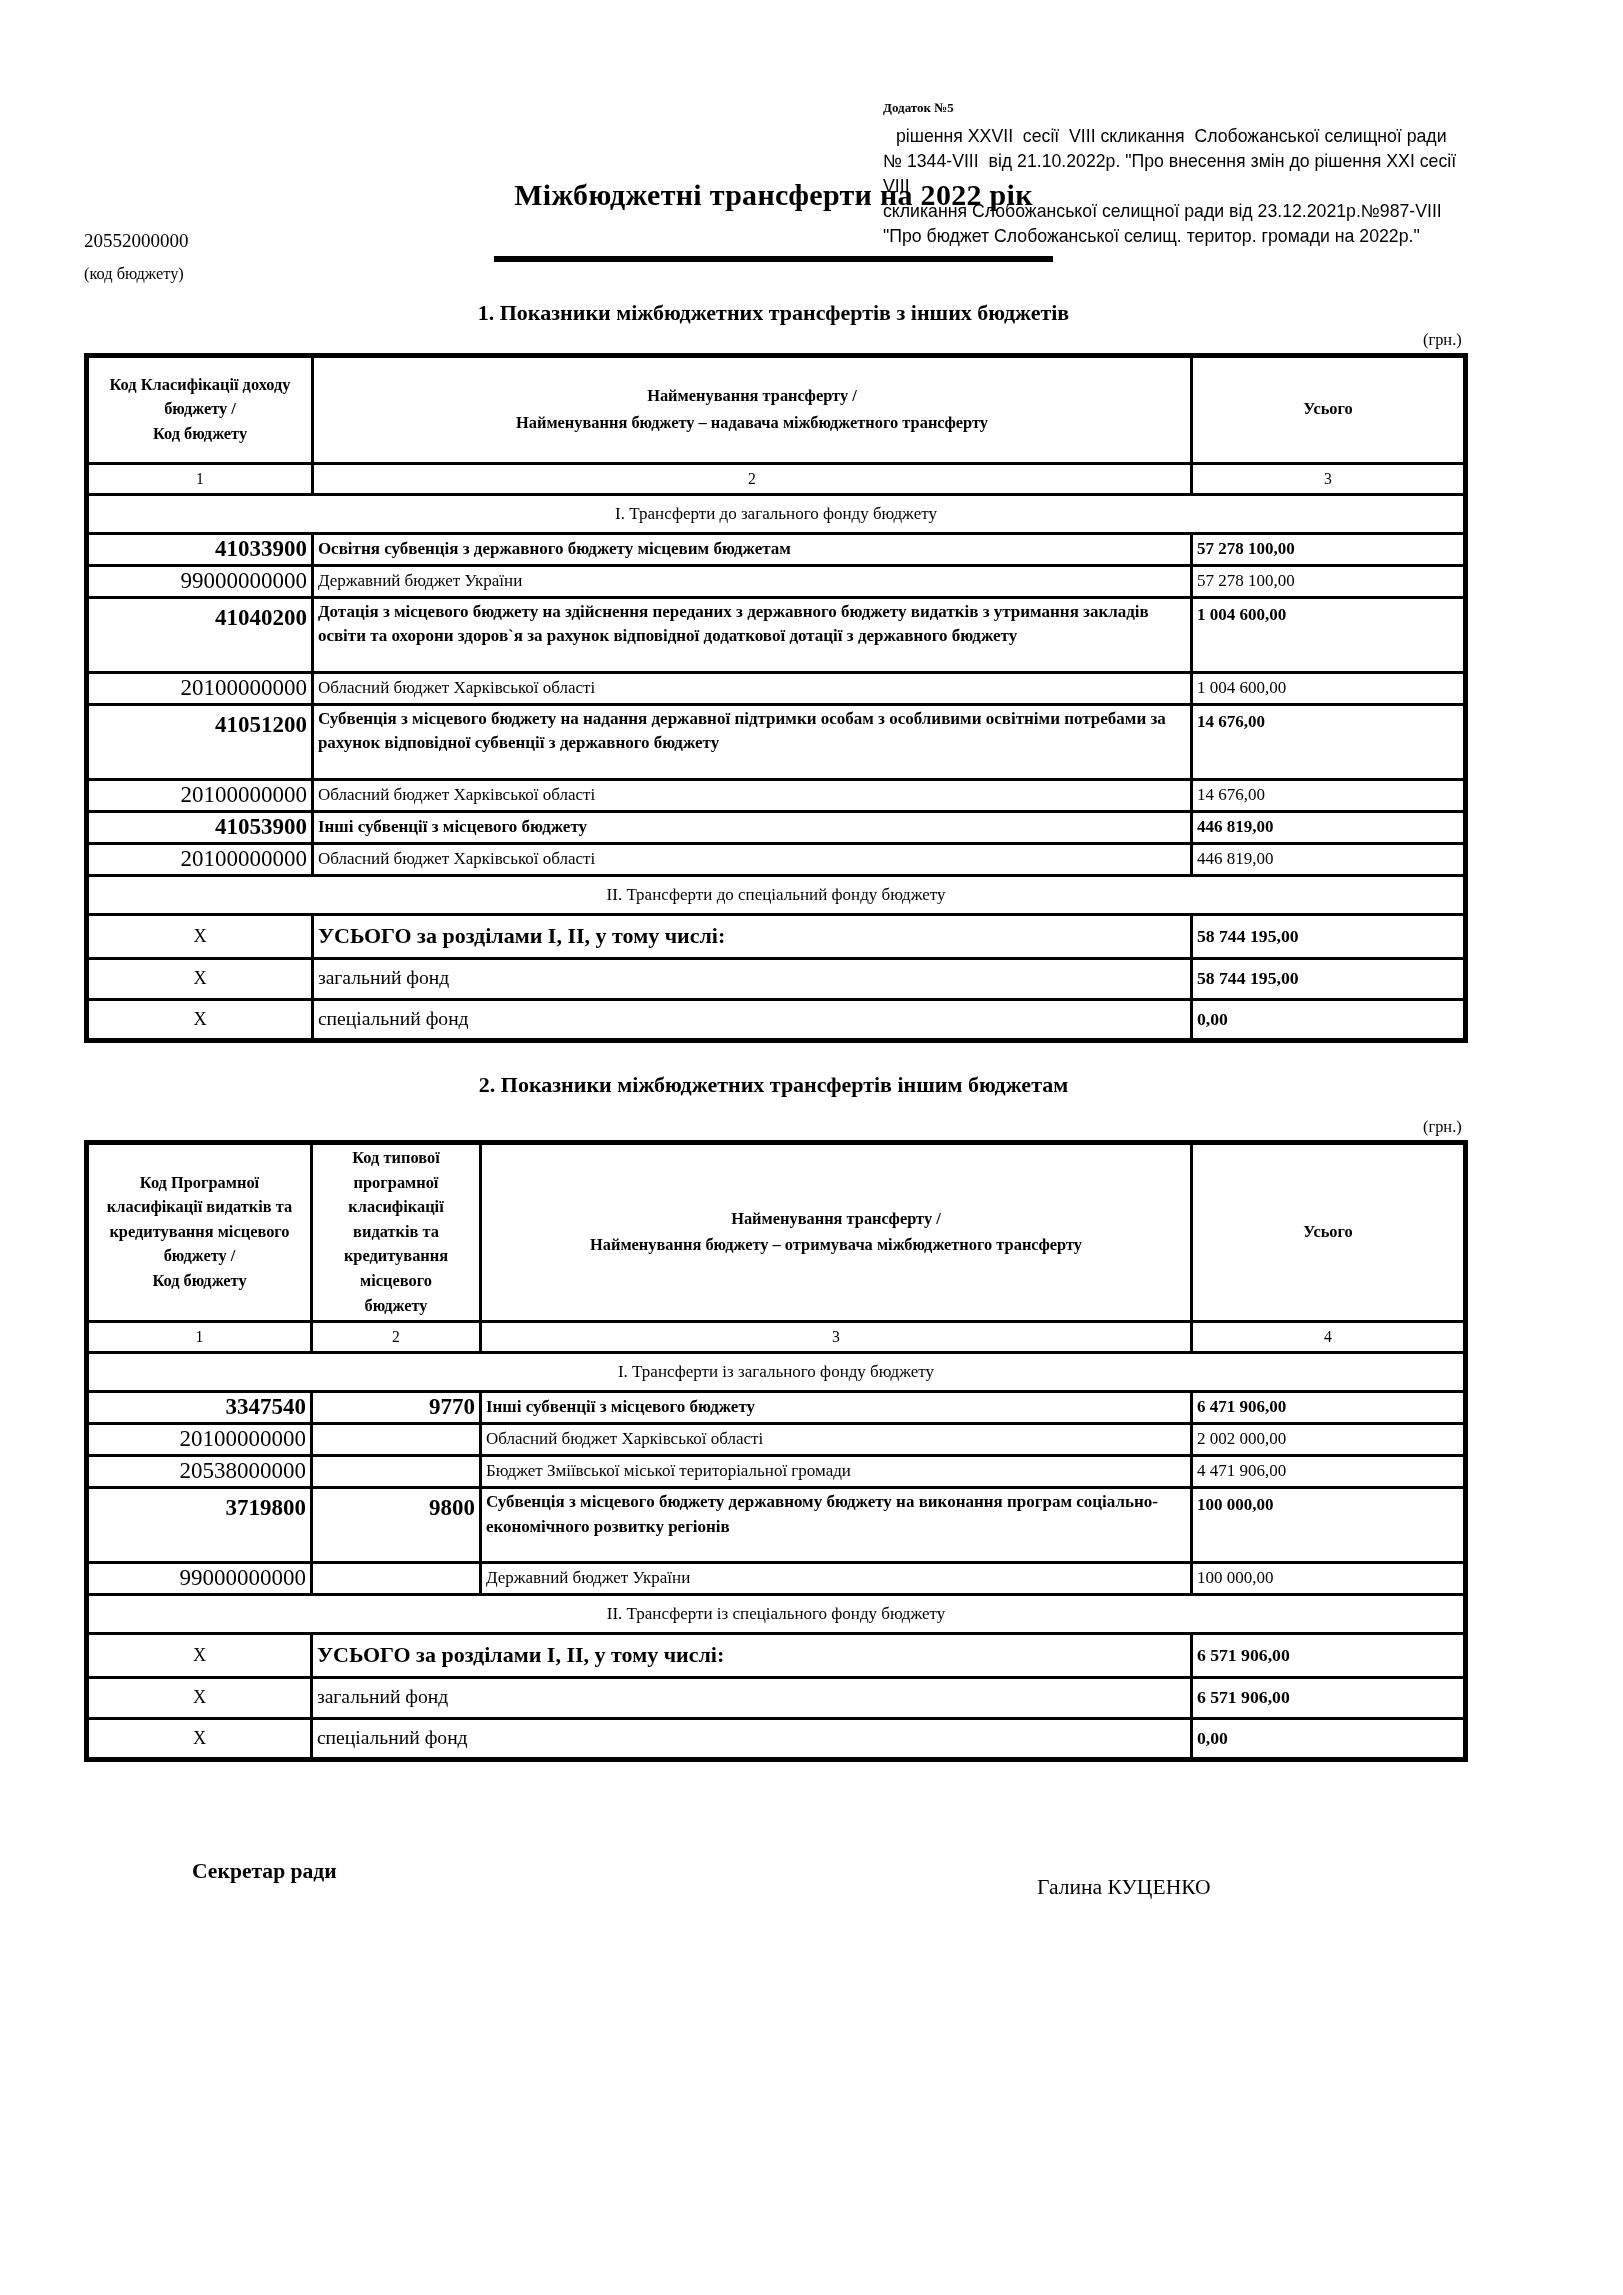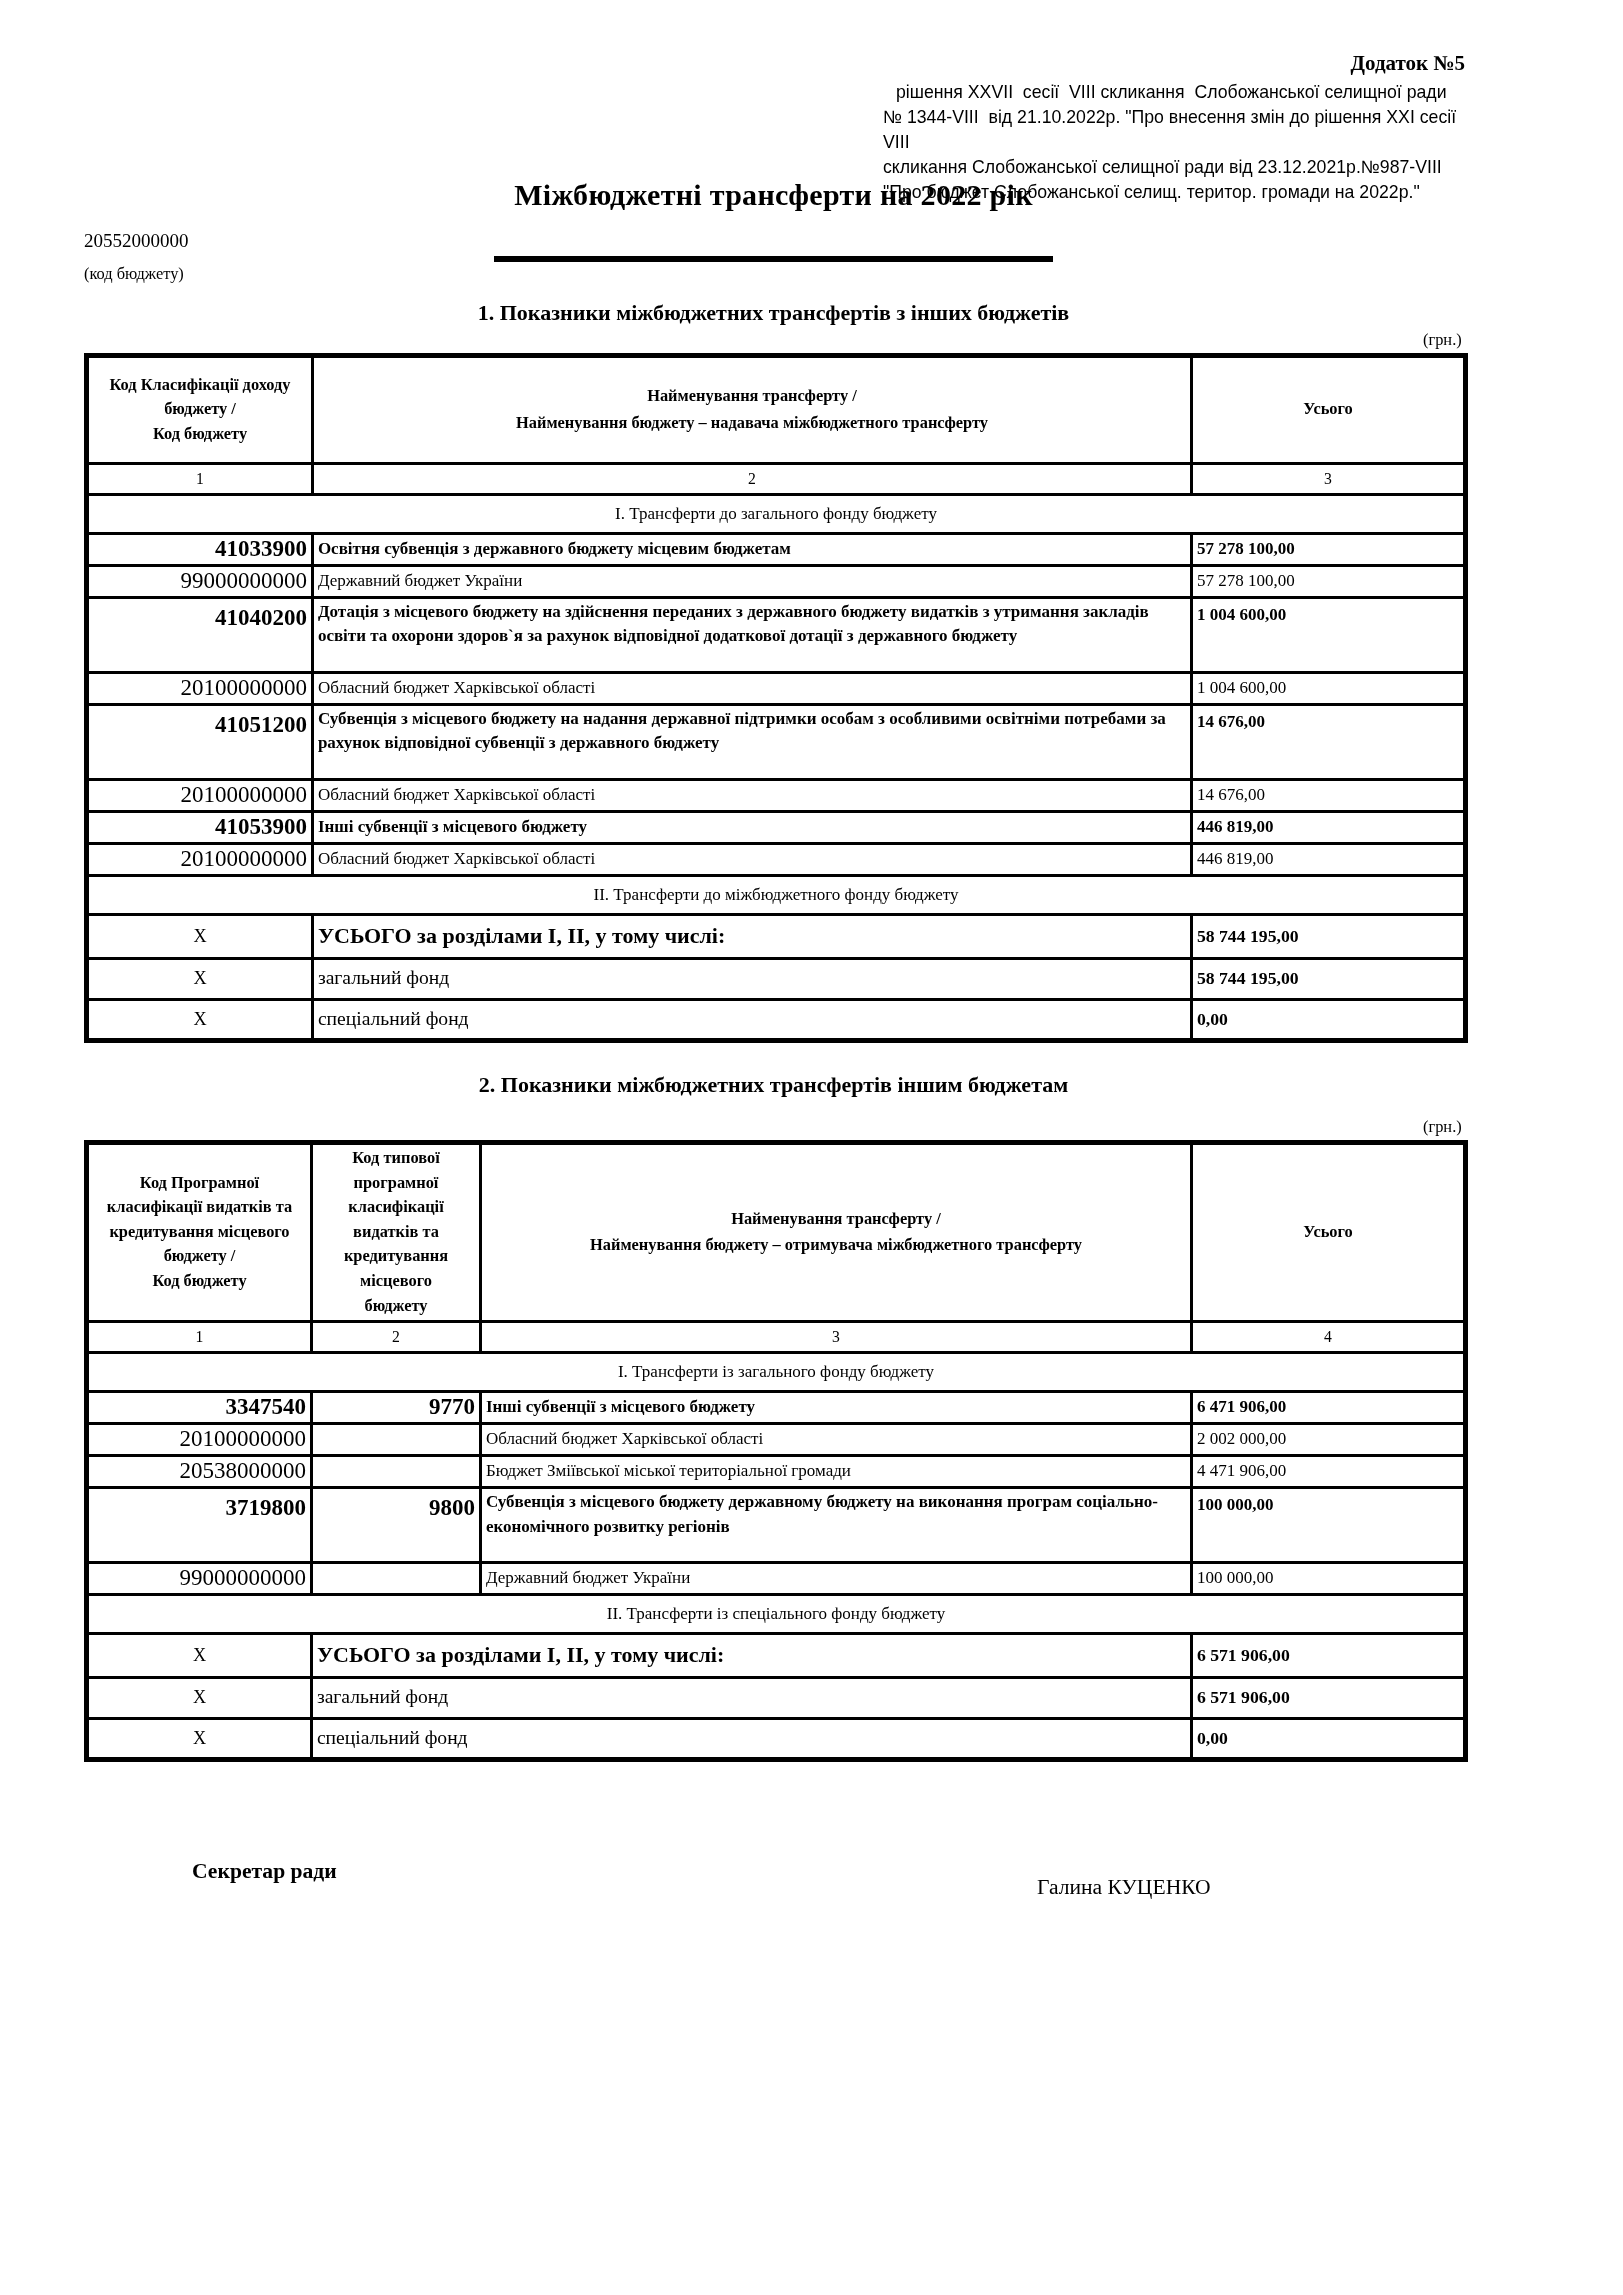--- a/index.html
+++ b/index.html
@@ -14,21 +14,21 @@
 
   
   .appendix{
     position:absolute;left:883px;top:51px;width:582px;
     font-family:"Liberation Sans","DejaVu Sans",sans-serif;
     font-size:17.7px;line-height:25px;color:#000;
   }
   .appendix .line{white-space:pre-wrap;}
   .appendix .line1{
     font-family:"Liberation Serif","DejaVu Serif",serif;
-    font-weight:bold;font-size:21px;text-align:right;margin-bottom:3.9px;
+    font-weight:bold;font-size:13px;text-align:left;margin-bottom:3.9px;margin-top:44px;
   }
   .appendix .line2{padding-left:13px;}
 
   .doc-title{
     margin-top:178px;text-align:center;
     font-size:30px;font-weight:bold;letter-spacing:0.3px;
   }
 
   .code-wrap{margin-top:18px;text-align:left;}
   .code-value{font-size:19px;}
@@ -177,21 +177,21 @@
             <td class="c-code">41053900</td>
             <td class="c-name">Інші субвенції з місцевого бюджету</td>
             <td class="c-amt">446 819,00</td>
           </tr>
           <tr class="r-data">
             <td class="c-code">20100000000</td>
             <td class="c-name">Обласний бюджет Харківської області</td>
             <td class="c-amt">446 819,00</td>
           </tr>
           <tr class="r-section">
-            <td class="c-section" colspan="3">ІІ. Трансферти до міжбюджетного фонду бюджету</td>
+            <td class="c-section" colspan="3">ІІ. Трансферти до спеціальний фонду бюджету</td>
           </tr>
           <tr class="r-total r-total-main">
             <td class="c-x">X</td>
             <td class="c-name" colspan="1">УСЬОГО за розділами І, ІІ, у тому числі:</td>
             <td class="c-amt">58 744 195,00</td>
           </tr>
           <tr class="r-total">
             <td class="c-x">X</td>
             <td class="c-name" colspan="1">загальний фонд</td>
             <td class="c-amt">58 744 195,00</td>

